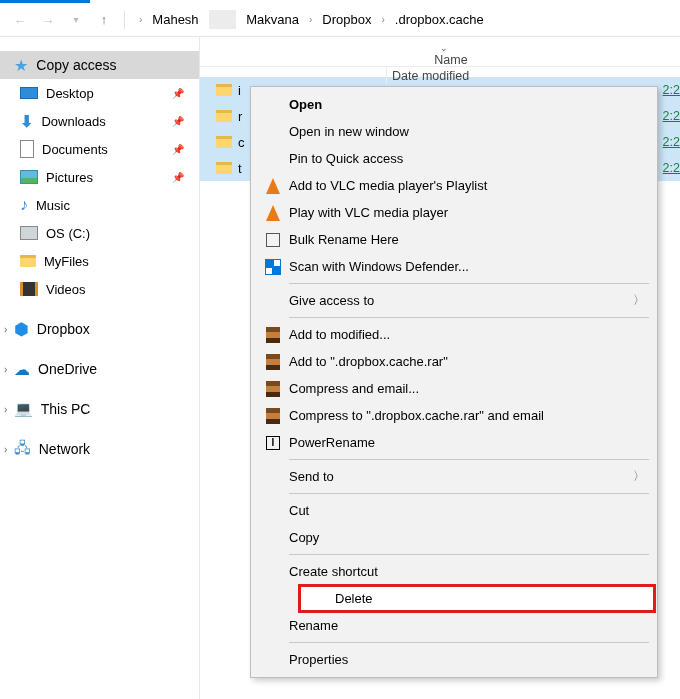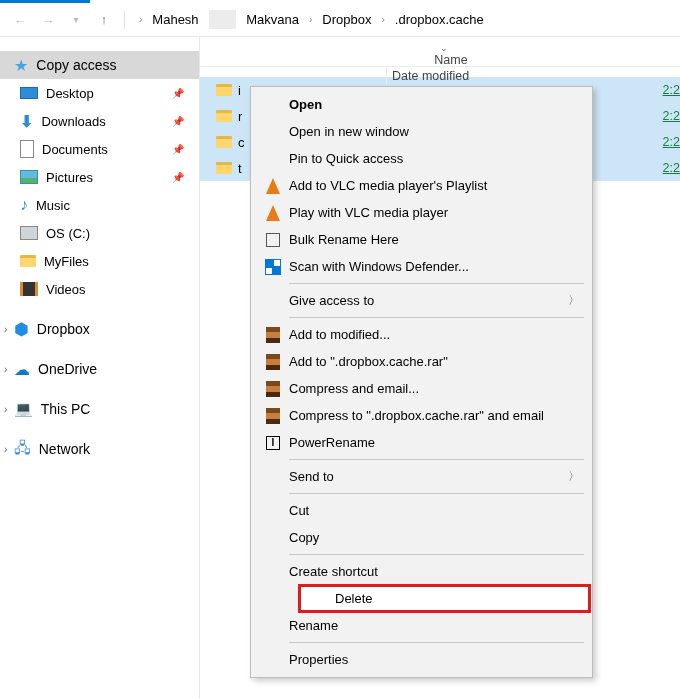--- a/index.html
+++ b/index.html
@@ -32,21 +32,21 @@
   .col-name { flex: 1; padding-left: 22px; }
   .col-date { width: 108px; padding-left: 5px; border-left: 1px solid #ececec; height: 18px; line-height: 18px; }
   .tri-ind { position: absolute; left: 50%; top: 6px; font-size: 9px; color: #666; }
 
   .file-row { display: flex; align-items: center; height: 26px; padding-left: 16px; gap: 6px; }
   .file-row.sel { background: #cde6f7; }
   .file-row .name { flex: 1; white-space: nowrap; }
   .file-row .date { width: 30px; font-size: 12.5px; color: #15803d; text-align: right; text-decoration: underline; }
 
   
-  .ctx { position: absolute; left: 250px; top: 86px; width: 343px; background: #f2f2f2; border: 1px solid #bdbdbd; box-shadow: 3px 3px 6px rgba(0,0,0,.2); padding: 4px 2px; }
+  .ctx { position: absolute; left: 250px; top: 86px; width: 408px; background: #f2f2f2; border: 1px solid #bdbdbd; box-shadow: 3px 3px 6px rgba(0,0,0,.2); padding: 4px 2px; }
   .ctx-row { display: flex; align-items: center; height: 27px; padding: 0 10px 0 6px; position: relative; }
   .ctx-row .ic { width: 28px; display: flex; align-items: center; justify-content: center; }
   .ctx-row .lbl { flex: 1; font-size: 13px; color: #000; padding-left: 2px; }
   .ctx-row .lbl.bold { font-weight: 600; }
   .ctx-row .sub { color: #555; font-size: 12px; }
   .ctx-row.highlight { outline: 3px solid #e11b1b; outline-offset: -2px; background: #fff; margin-left: 46px; }
   .ctx-sep { height: 1px; background: #c8c8c8; margin: 3px 6px 3px 36px; }
 
   
   .folder-ic { width: 18px; height: 14px; background: #ffd66e; border-top: 3px solid #e6b84a; border-radius: 1px; }

